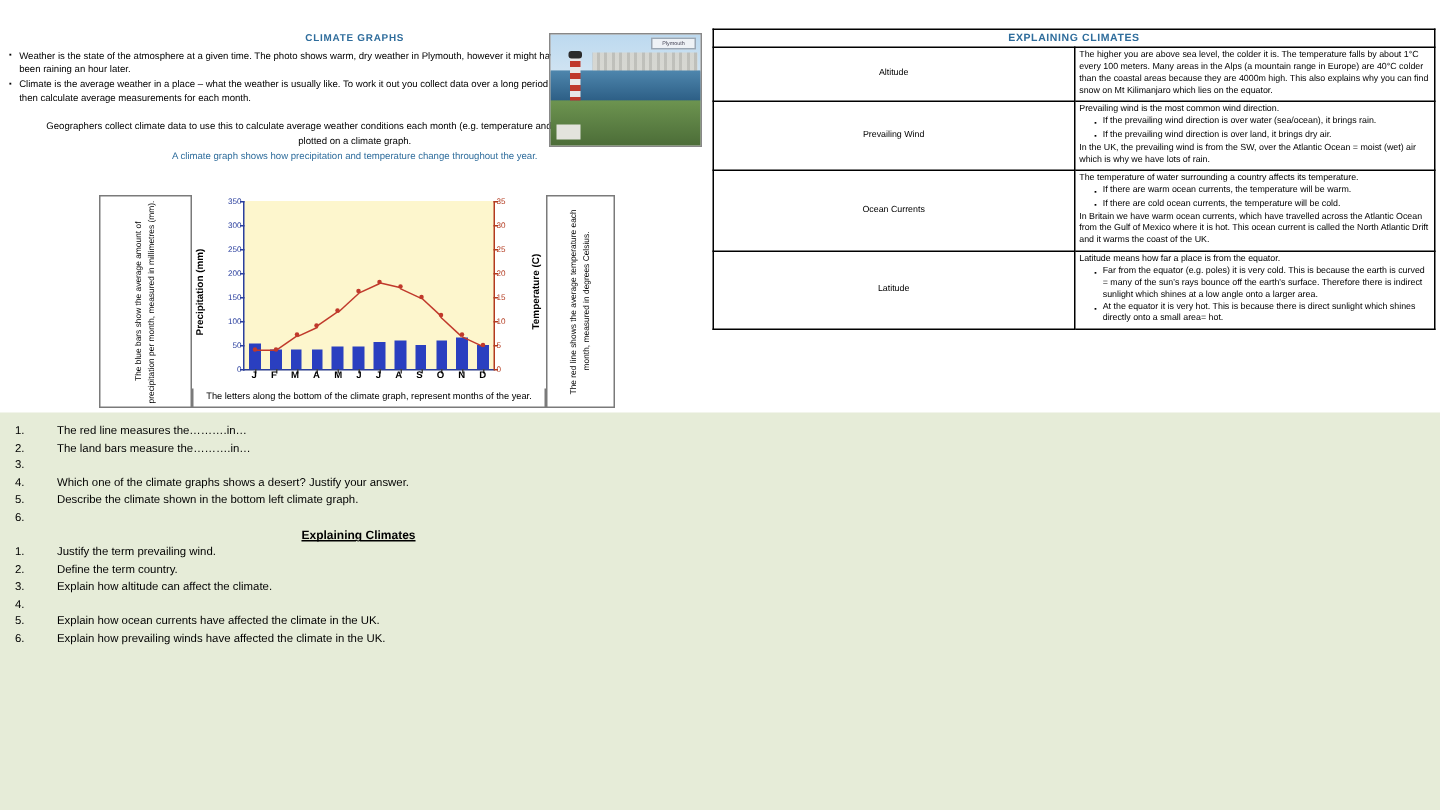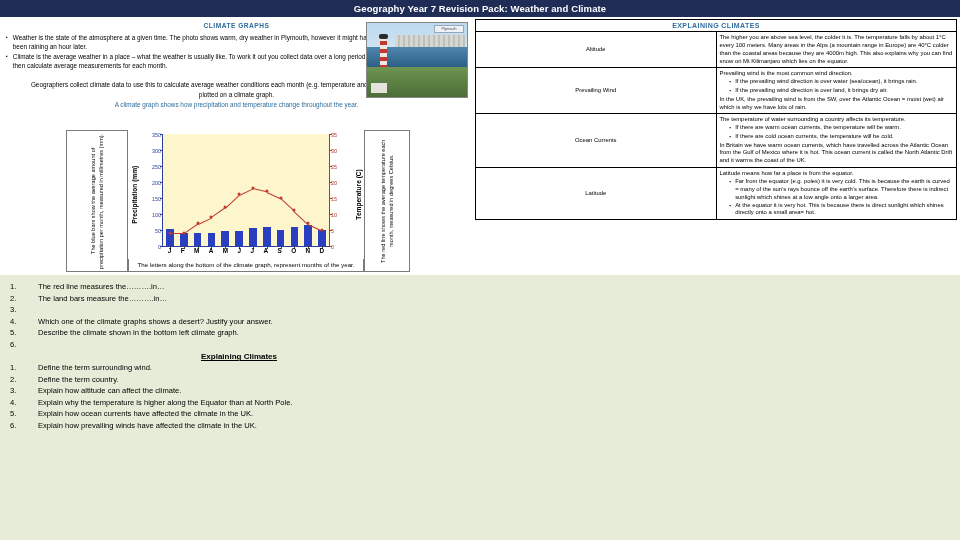--- a/index.html
+++ b/index.html
@@ -134,23 +134,20 @@
   .qlist{margin:0 0 0 10px;padding:0;list-style:none;}
   .qlist li{display:flex;font-size:7.6px;line-height:1.52;}
   .qlist li .n{width:28px;}
   .q-col{position:absolute;left:0;top:6px;width:478px;}
 </style>
 </head>
 <body>
 
 <div class="slide">
 
-  <div class="title-bar">
-    <span>Geography Year 7 Revision Pack: Weather and Climate</span>
-  </div>
 
   <div class="left-top">
 
     <div class="lt-heading">CLIMATE GRAPHS</div>
 
     <div class="photo">
       <div class="town"></div>
       <div class="water"></div>
       <div class="grass"></div>
       <div class="lh-body"></div>
@@ -384,33 +381,32 @@
           </li>
           <li>
             <span class="n">6.</span>
           </li>
         </ul>
 
       <div class="q-head">Explaining Climates</div>
       <ul class="qlist" id="explaining-list">
           <li>
             <span class="n">1.</span>
-            <span>Define the term surrounding wind.</span>
+            <span>Justify the term prevailing wind.</span>
           </li>
           <li>
             <span class="n">2.</span>
             <span>Define the term country.</span>
           </li>
           <li>
             <span class="n">3.</span>
             <span>Explain how altitude can affect the climate.</span>
           </li>
           <li>
             <span class="n">4.</span>
-            <span>Explain why the temperature is higher along the Equator than at North Pole.</span>
           </li>
           <li>
             <span class="n">5.</span>
             <span>Explain how ocean currents have affected the climate in the UK.</span>
           </li>
           <li>
             <span class="n">6.</span>
             <span>Explain how prevailing winds have affected the climate in the UK.</span>
           </li>
         </ul>

